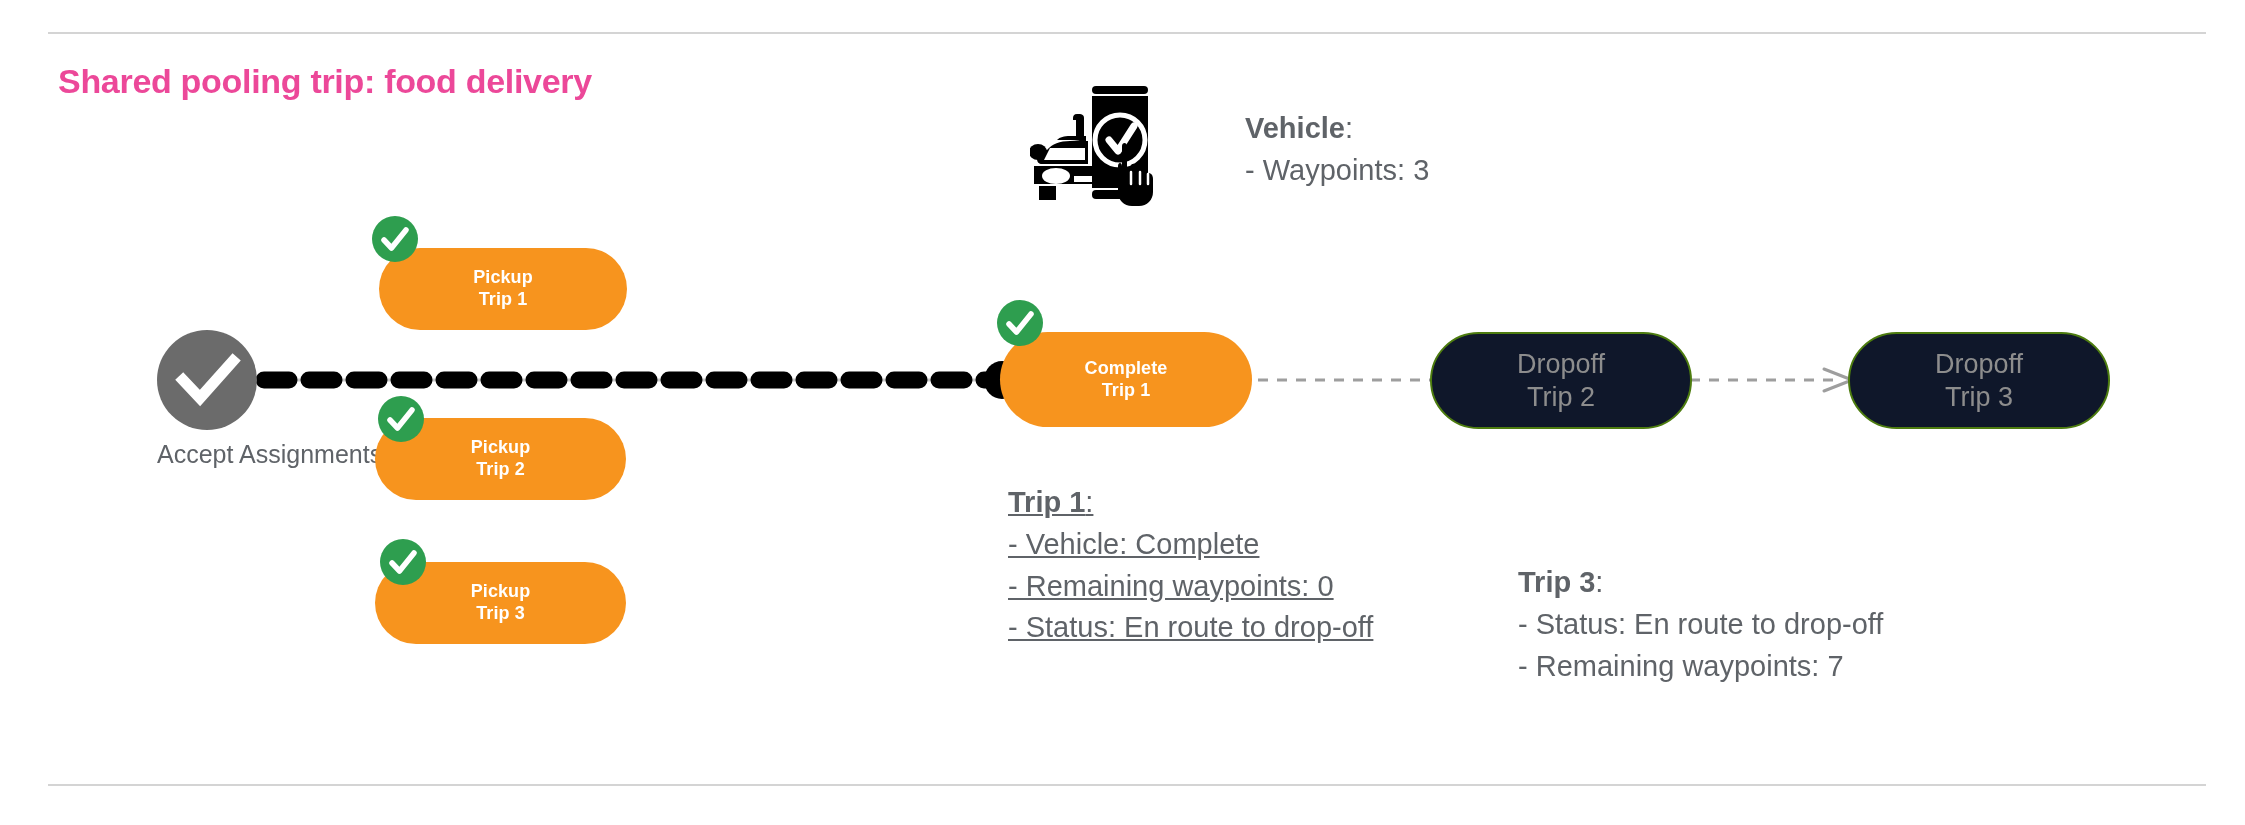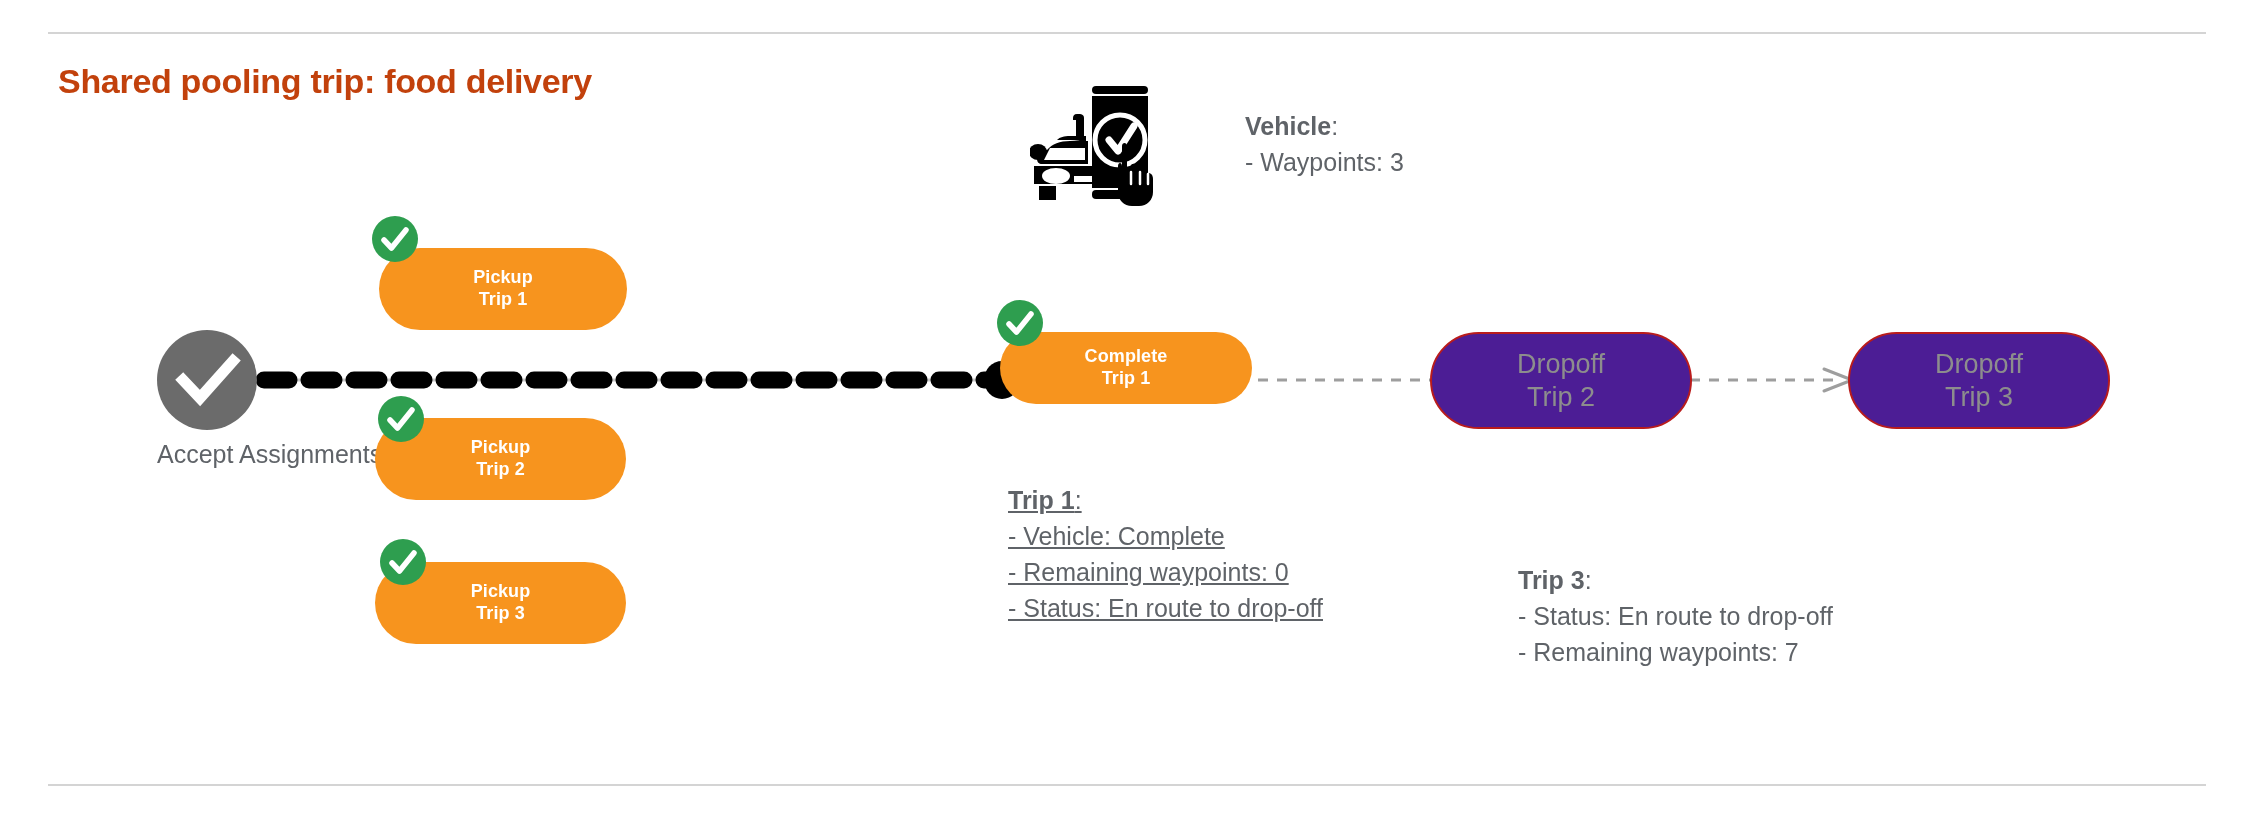--- a/index.html
+++ b/index.html
@@ -30,21 +30,21 @@
   .divider.top { top: 32px; }
   .divider.bottom { top: 784px; }
 
   
   #page-title {
     position: absolute;
     left: 58px;
     top: 62px;
     font-size: 34px;
     font-weight: bold;
-    color: #c2410c;
+    color: #ec4899;
     letter-spacing: -0.3px;
     white-space: nowrap;
   }
 
   
   #connectors {
     position: absolute;
     left: 0;
     top: 0;
     width: 2245px;
@@ -89,22 +89,22 @@
     font-size: 18px;
     font-weight: bold;
     line-height: 1.22;
     letter-spacing: 0.1px;
   }
   .pill-orange .line { display: block; }
 
   
   .pill-hollow {
     position: absolute;
-    background: #4c1d95;
-    border: 2px solid #b91c1c;
+    background: #0f172a;
+    border: 2px solid #4d7c0f;
     border-radius: 999px;
     color: #8d8d8d;
     display: flex;
     flex-direction: column;
     align-items: center;
     justify-content: center;
     font-size: 27px;
     line-height: 1.22;
   }
   .pill-hollow .line { display: block; }
@@ -126,21 +126,21 @@
     left: 1030px;
     top: 80px;
     width: 138px;
     height: 128px;
   }
 
   
   .info-block {
     position: absolute;
     color: #5f6368;
-    font-size: 25px;
+    font-size: 29px;
     line-height: 1.44;
     white-space: nowrap;
   }
   .info-block .heading {
     font-weight: bold;
     color: #5f6368;
   }
   .info-block .row { display: block; }
 
   #vehicle-info { left: 1245px; top: 108px; }
@@ -211,21 +211,21 @@
   <div class="pill-orange" style="left:375px; top:562px; width:251px; height:82px;">
     <span class="line">Pickup</span>
     <span class="line">Trip 3</span>
   </div>
 
   <div class="check-badge" style="left:997px; top:300px;">
     <svg width="46" height="46" viewBox="0 0 46 46">
       <path d="M 12 24 L 19.5 32 L 34 14" fill="none" stroke="#ffffff" stroke-width="5.5" stroke-linecap="round" stroke-linejoin="round"></path>
     </svg>
   </div>
-  <div class="pill-orange" style="left:1000px; top:332px; width:252px; height:72px;">
+  <div class="pill-orange" style="left:1000px; top:332px; width:252px; height:95px;">
     <span class="line">Complete</span>
     <span class="line">Trip 1</span>
   </div>
 
   <div class="pill-hollow" style="left:1430px; top:332px; width:258px; height:93px;">
     <span class="line">Dropoff</span>
     <span class="line">Trip 2</span>
   </div>
 
   <div class="pill-hollow" style="left:1848px; top:332px; width:258px; height:93px;">

